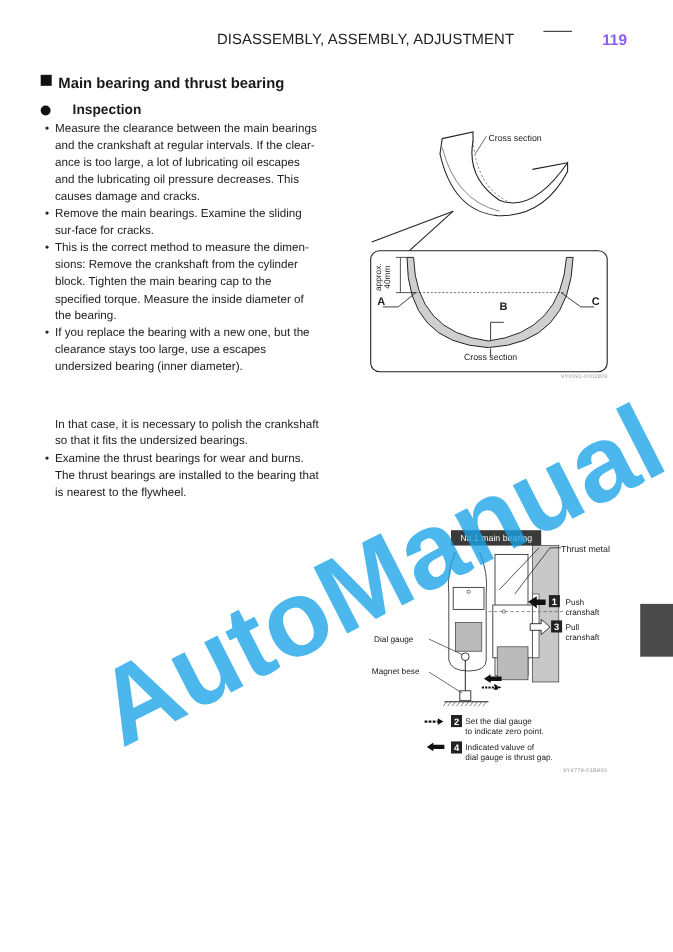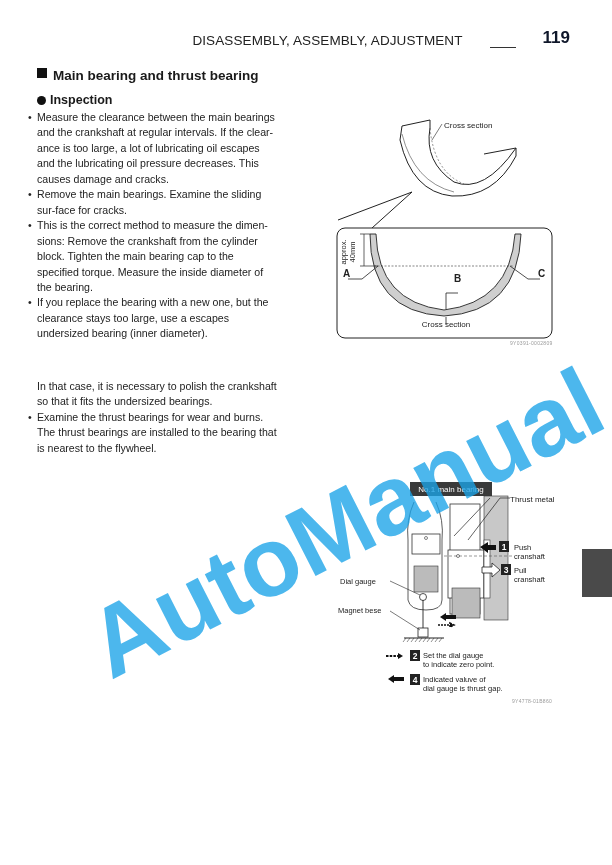--- a/index.html
+++ b/index.html
@@ -1,28 +1,28 @@
 <!DOCTYPE html>
 <html><head>
 <meta charset="utf-8">
 <style>
   html, body { margin: 0; padding: 0; background: #ffffff; }
   body { width: 612px; height: 865px; position: relative; overflow: hidden;
          font-family: "Liberation Sans", sans-serif; color: #1a1a1a; }
-  .header { position: absolute; top: 28px; right: 42px; display: flex; align-items: flex-end; gap: 24px; }
+  .header { position: absolute; top: 28px; right: 42px; display: flex; align-items: flex-start; gap: 24px; }
   .header-title { font-size: 13.5px; letter-spacing: 0.1px; color: #222; }
   .header-rule { width: 26px; height: 1px; background: #333; margin: 0 3px; }
-  .header-page { font-size: 17px; font-weight: bold; color: #0f172a; }
+  .header-page { font-size: 14px; font-weight: bold; color: #8b5cf6; }
 
   .section-title { position: absolute; top: 68px; left: 37px; font-size: 13.5px; font-weight: bold; display:flex; align-items:flex-start; gap:6px;}
   .sq { width: 10px; height: 10px; background: #111; display:inline-block; }
-  .sub-title { position: absolute; top: 93px; left: 37px; font-size: 12.5px; font-weight: bold; display:flex; align-items:center; gap:2px;}
+  .sub-title { position: absolute; top: 93px; left: 37px; font-size: 12.5px; font-weight: bold; display:flex; align-items:center; gap:18px;}
   .dot { width: 9px; height: 9px; border-radius: 50%; background: #111; display:inline-block; margin-right:2px;}
 
-  .body-text { position: absolute; top: 110px; left: 28px; width: 250px; font-size: 10.6px; line-height: 15.45px; color: #222; }
+  .body-text { position: absolute; top: 110px; left: 41px; width: 250px; font-size: 10.6px; line-height: 15.45px; color: #222; }
   .bullet { position: relative; padding-left: 9px; }
   .bullet::before { content: "•"; position: absolute; left: 0; top: 0; }
   .para { padding-left: 9px; margin-top: 37px; }
 
   .fig { position: absolute; }
   .fig svg text { font-family: "Liberation Sans", sans-serif; }
   .fig-code { position: absolute; font-size: 5px; color: #9a9a9a; letter-spacing: 0.3px; }
 
   .thumb-tab { position: absolute; left: 582px; top: 549px; width: 30px; height: 48px; background: #4a4a4a; }
 

